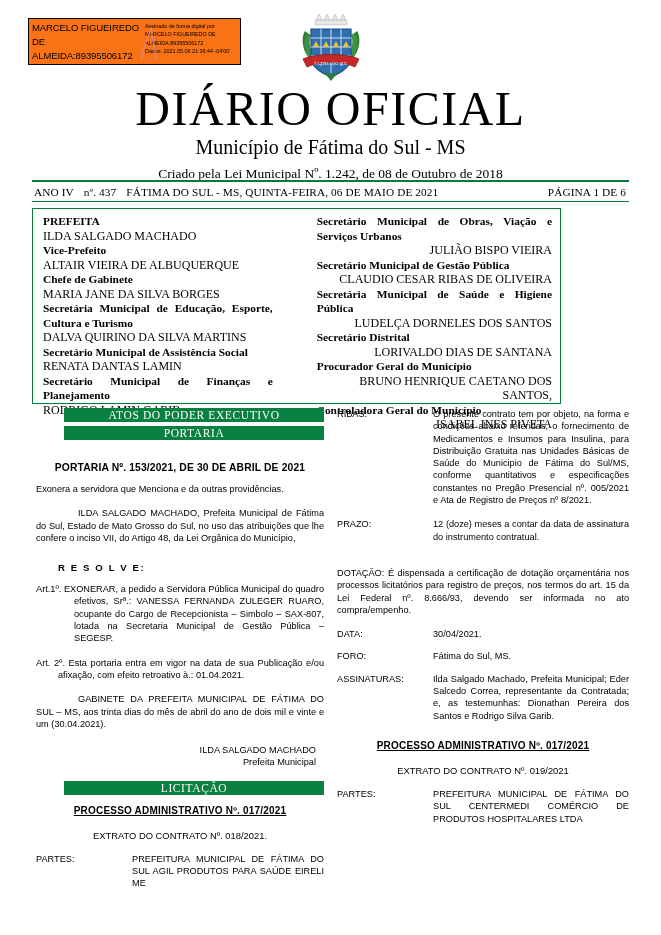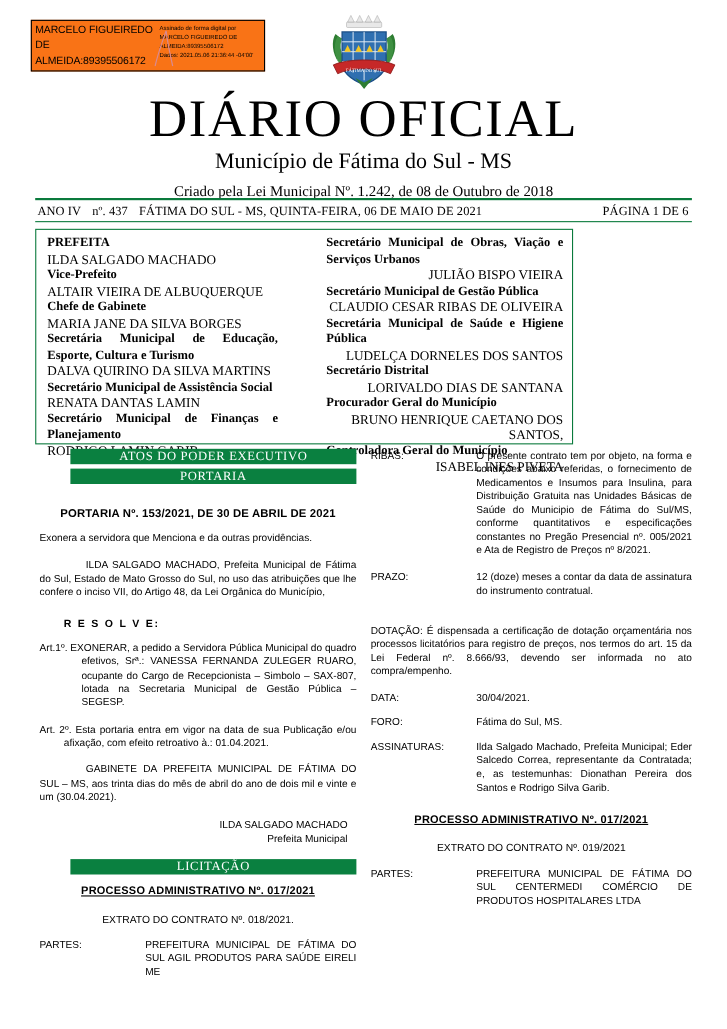--- a/index.html
+++ b/index.html
@@ -87,21 +87,21 @@
     font-family: "Liberation Serif", serif;
     font-size: 11.3px;
     letter-spacing: 0.1px;
     gap: 12px;
   }
   .issue-left { display: flex; gap: 10px; padding-left: 2px; }
   .issue-right { padding-right: 3px; }
 
   
   .officials {
-    position: absolute; left: 32px; top: 208px; width: 489px; height: 196px;
+    position: absolute; left: 32px; top: 208px; width: 529px; height: 196px;
     border: 1.5px solid #0a7a3c;
     display: flex;
     padding: 5px 0 0 0;
     gap: 32px;
   }
   .off-col { width: 50%; padding: 0 8px 0 10px; }
   .off-col.right { padding-left: 4px; }
   .off-role {
     font-family: "Liberation Serif", serif;
     font-weight: bold;

